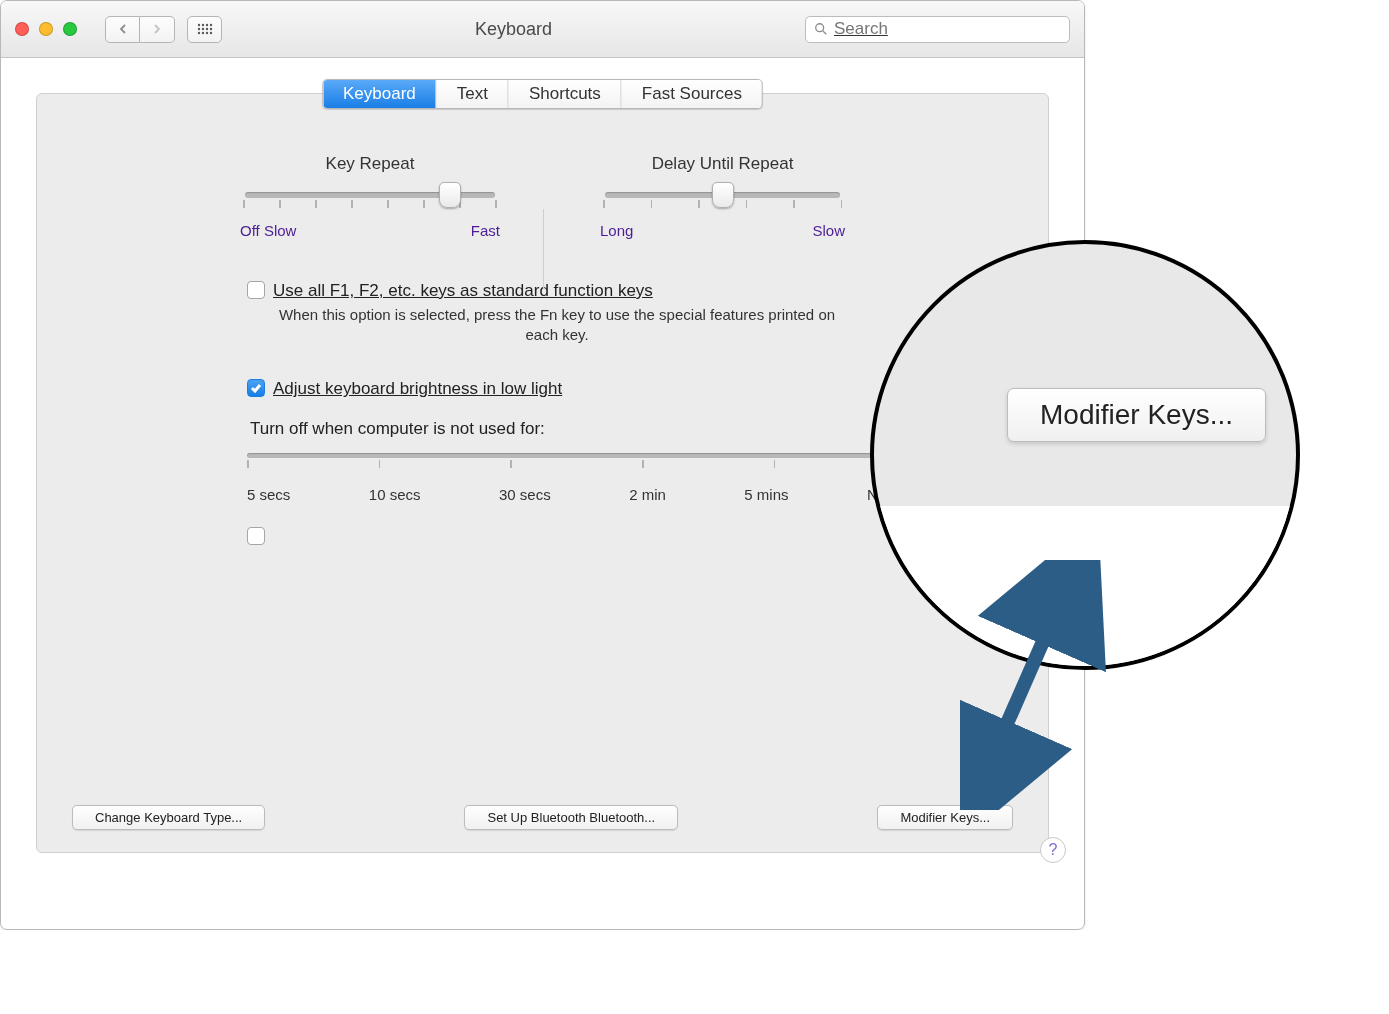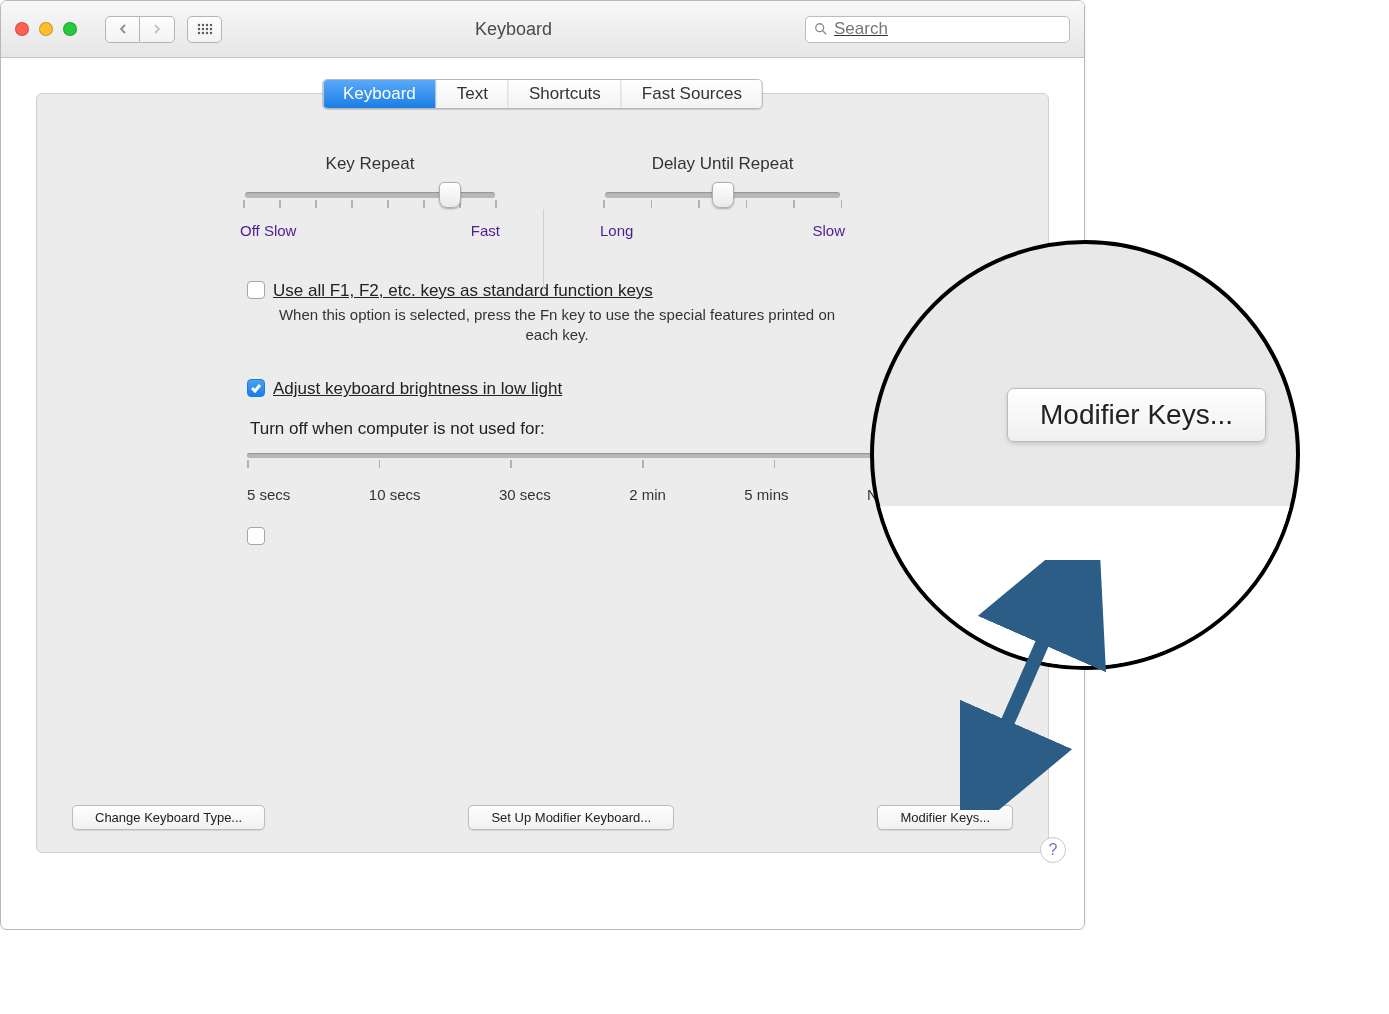--- a/index.html
+++ b/index.html
@@ -204,21 +204,21 @@
           </div>
         </div>
 
         <div class="checkrow" style="margin-top:22px;">
           <div class="chk"></div>
         </div>
       </div>
 
       <div class="bottom-btns">
         <button class="mac-btn">Change Keyboard Type...</button>
-        <button class="mac-btn">Set Up Modifier Keyboard...</button>
+        <button class="mac-btn">Set Up Bluetooth Bluetooth...</button>
         <button class="mac-btn">Modifier Keys...</button>
       </div>
     </div>
     <div class="help">
         <span>?</span>
       </div>
   </div>
 </div>
 
 <div class="callout">

